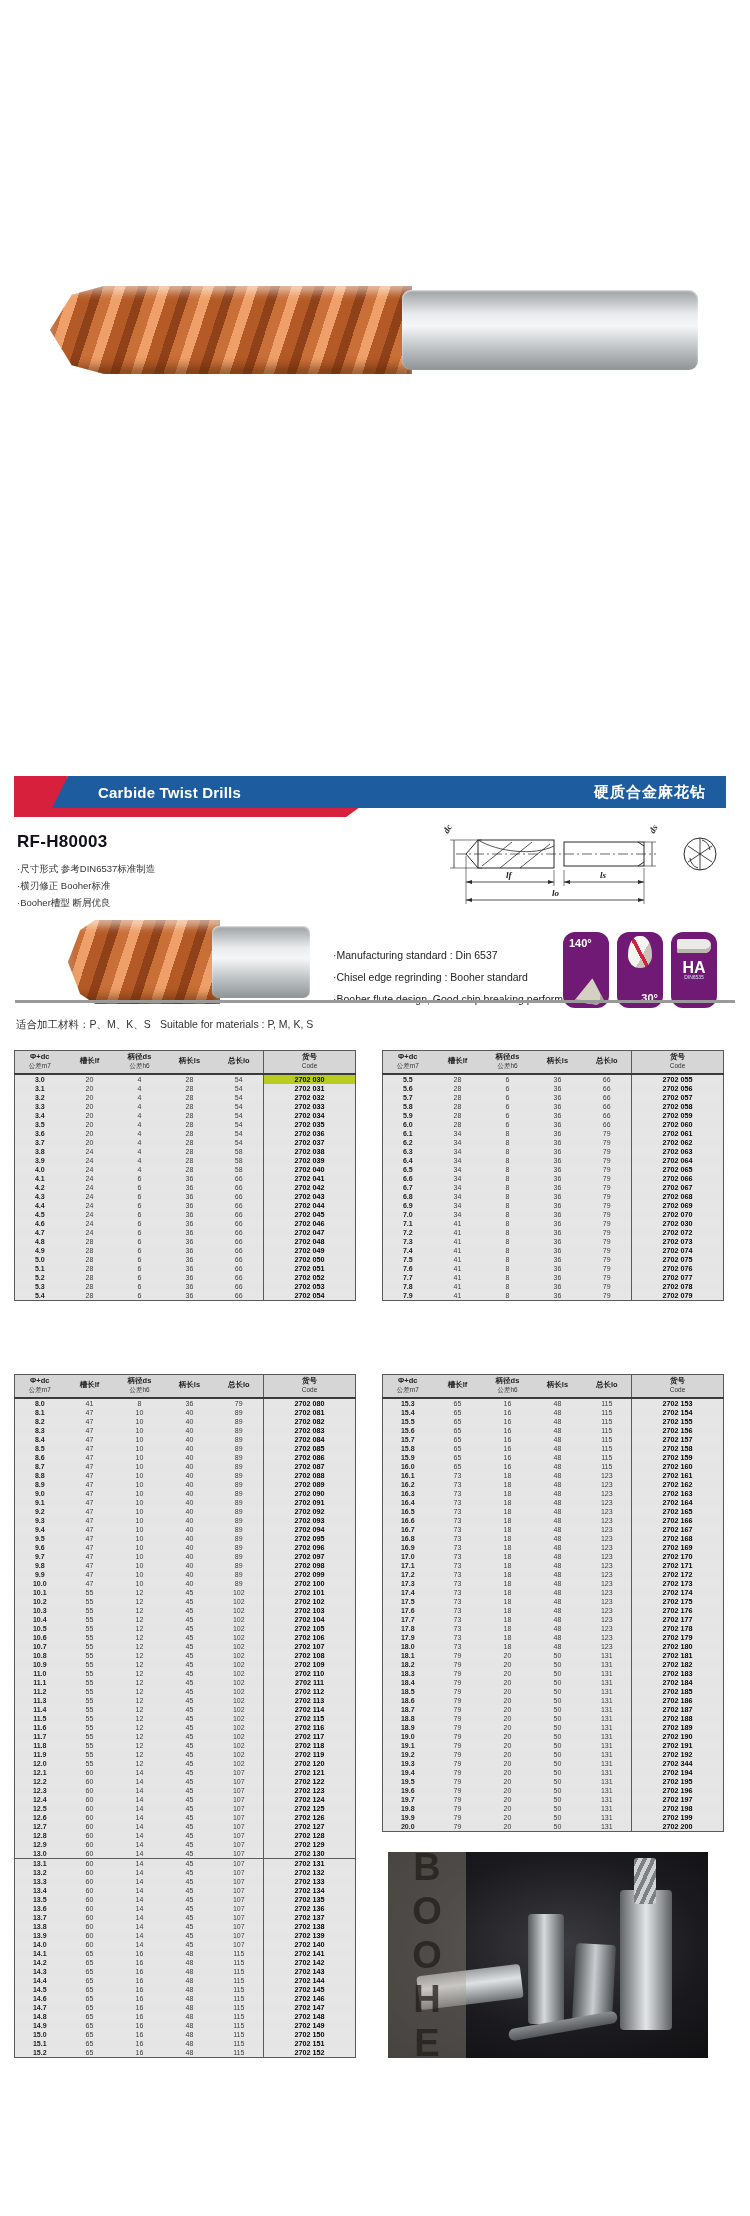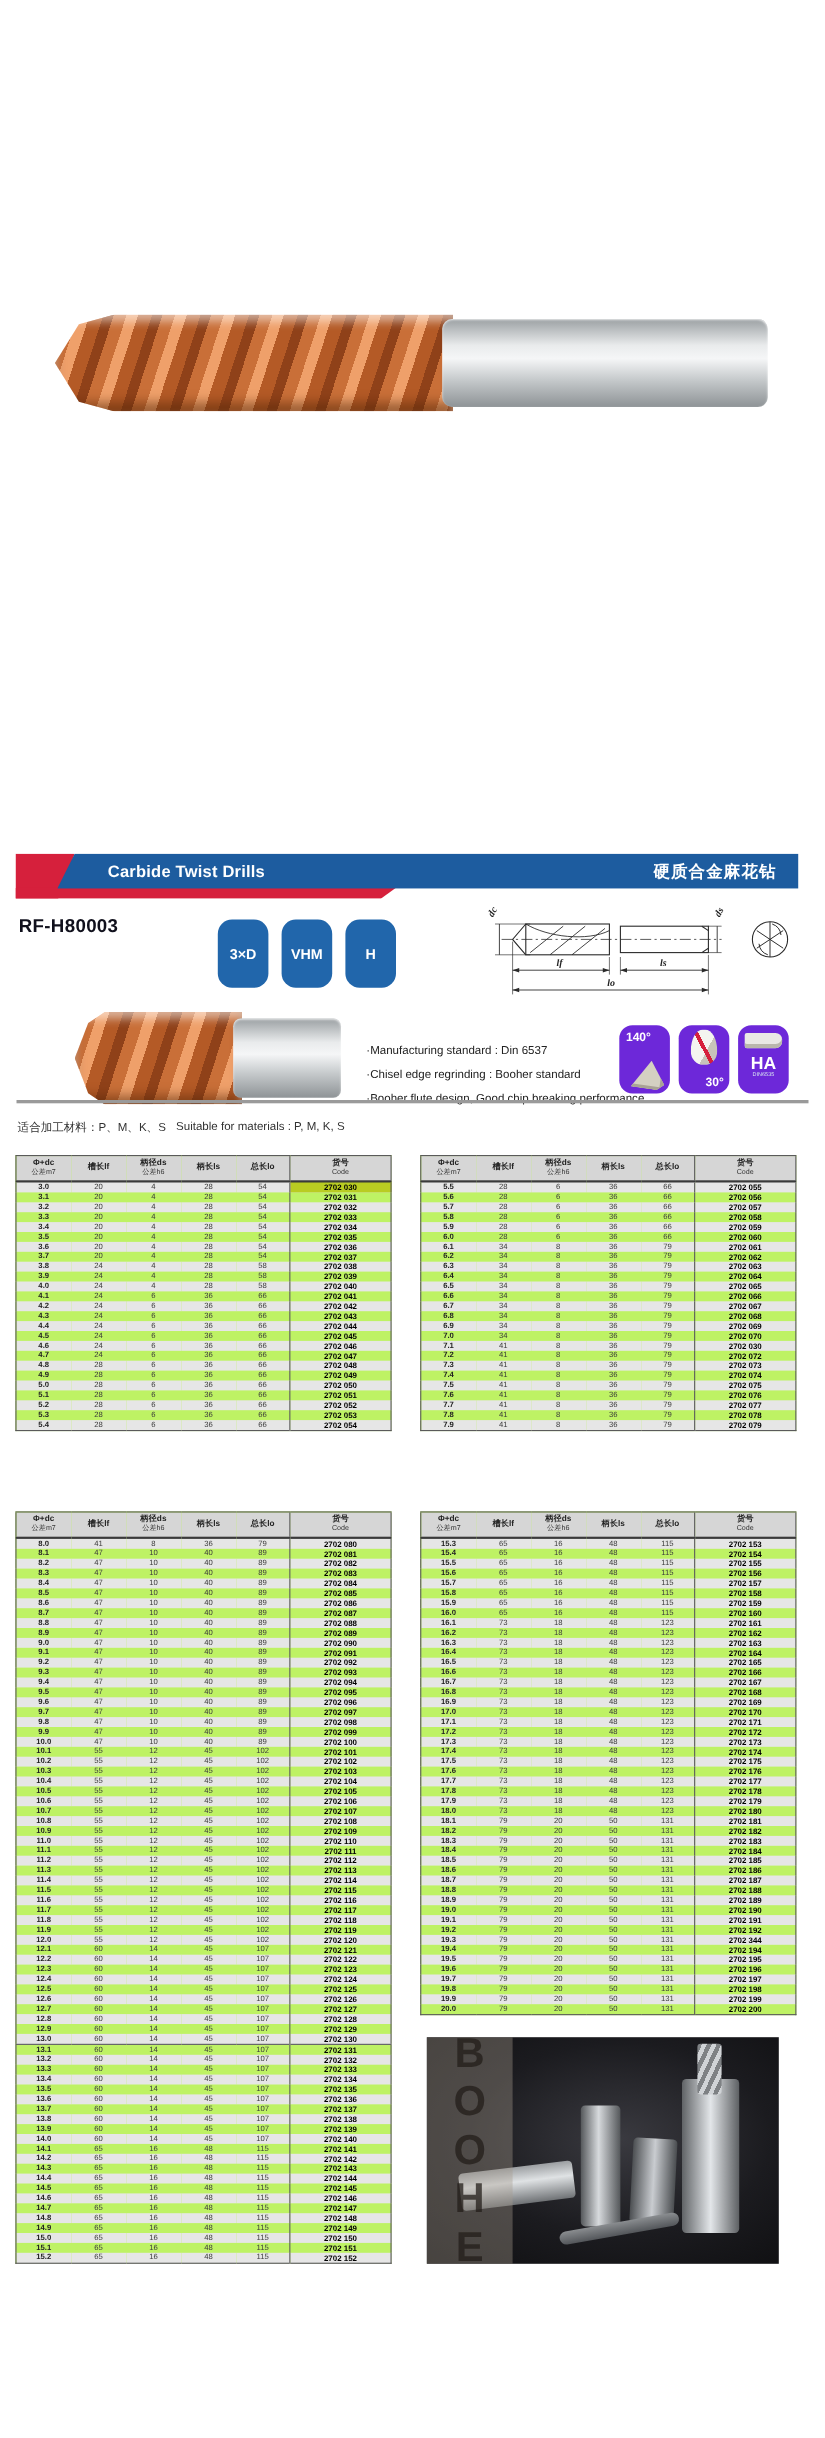--- a/index.html
+++ b/index.html
@@ -41,21 +41,21 @@
 
   
   .mid-drill { position:absolute; left:68px; top:900px; width:242px; height:100px; }
   .mid-drill .flutes { left:0; top:8px; width:152px; height:84px;
       clip-path:polygon(0% 50%,8% 12%,18% 0%,100% 0%,100% 100%,18% 100%,8% 88%); }
   .mid-drill .shank { left:144px; top:14px; width:98px; height:72px; border-radius:7px; }
 
   
   .features { position:absolute; left:333px; top:932px; font-size:10.5px; color:#222; line-height:22px; white-space:nowrap; }
   .tiles { position:absolute; left:563px; top:920px; display:flex; gap:8px; }
-  .tile { position:relative; width:46px; height:62px; background:#6d28d9; border-radius:12px; overflow:hidden; color:#fff; }
+  .tile { position:relative; width:46px; height:76px; background:#701a75; border-radius:12px; overflow:hidden; color:#fff; }
   .tile .deg { position:absolute; font-weight:bold; font-size:11px; }
   .tile-140 .deg { left:6px; top:5px; }
   .tile-140 .tipshape { position:absolute; right:4px; bottom:4px; width:30px; height:26px; background:#d4d0c2;
       clip-path:polygon(0 100%,52% 0,100% 78%,78% 100%); transform:rotate(8deg); box-shadow:inset -4px -3px 0 #a9a395; }
   .tile-30 .nose { position:absolute; left:11px; top:4px; width:24px; height:32px; background:#f4f4f0;
       border-radius:45% 45% 48% 48% / 60% 60% 38% 38%;
       background-image:linear-gradient(62deg,transparent 44%,#d6203c 44%,#d6203c 54%,transparent 54%),
                        linear-gradient(118deg,transparent 60%,#c8c4ba 60%); }
   .tile-30 .deg { right:5px; bottom:4px; }
   .tile-ha .shk { position:absolute; left:6px; top:7px; width:34px; height:14px; background:#e9e9e5; border-radius:2px 6px 6px 2px;
@@ -63,21 +63,21 @@
   .tile-ha .ha { position:absolute; left:0; right:0; top:27px; text-align:center; font-weight:bold; font-size:16px; }
   .tile-ha .din { position:absolute; left:0; right:0; top:42px; text-align:center; font-size:5px; color:#d8e4f2; }
 
   .divider { position:absolute; left:15px; top:988px; width:720px; height:3px; background:#9a9a9a; }
 
   .materials { position:absolute; left:16px; top:1006px; font-size:10.5px; color:#333; }
   .materials .en { position:absolute; left:144px; top:0; white-space:nowrap; }
   .materials .cn { white-space:nowrap; }
 
   
-  .spec-table { position:absolute; border-collapse:collapse; table-layout:fixed; width:341px; background:#bef264; }
+  .spec-table { position:absolute; border-collapse:collapse; table-layout:fixed; width:341px; background:#e5e5e5; }
   .spec-table, .spec-table th { border:1.4px solid #5a5a5a; }
   .spec-table th { border-left:none; border-right:none; background:#d6d6d6; font-size:7.5px; color:#222;
       font-weight:bold; padding:2px 0 3px; line-height:8.5px; border-bottom:2px solid #3a3a3a; }
   .spec-table th.codeh { border-left:1.4px solid #5a5a5a; }
   .spec-table th .sub { display:block; font-size:6.5px; font-weight:normal; color:#333; }
   .spec-table td { font-size:7px; color:#3a3a3a; text-align:center; height:9px; line-height:9px; padding:0; }
   .spec-table td.dc { font-weight:bold; color:#222; }
   .spec-table td.code { font-weight:bold; color:#000; border-left:1.4px solid #5a5a5a; font-size:7.2px; }
   .spec-table tbody tr:nth-child(odd) { background:#e6e6e6; }
   .spec-table tbody tr.sep td { border-top:1.6px solid #5a5a5a; }
@@ -116,26 +116,26 @@
   </div>
 
   <div class="red-accent"></div>
   <div class="red-underline"></div>
   <div class="blue-bar">
     <span class="en">Carbide Twist Drills</span>
     <span class="cn">硬质合金麻花钻</span>
   </div>
 
   <div class="model">RF-H80003</div>
-
-  <div class="badges">
-    <div class="badge">3×D</div>
-    <div class="badge">VHM</div>
-    <div class="badge">H</div>
+  <div class="spec-notes">
+    <div>·尺寸形式 参考DIN6537标准制造</div>
+    <div>·横刃修正 Booher标准</div>
+    <div>·Booher槽型 断屑优良</div>
   </div>
+
 
   <svg class="tech-drawing" width="300" height="100" viewBox="0 0 300 100">
     <g stroke="#2a2a2a" stroke-width="1" fill="none">
 
       <line x1="18" y1="42" x2="218" y2="42" stroke-dasharray="10 3 2 3" stroke-width="0.7"></line>
 
       <polyline points="40,28 28,42 40,56"></polyline>
 
       <rect x="40" y="28" width="76" height="28"></rect>
       <path d="M44,54 L74,30 M62,56 L94,30 M82,56 L112,32" stroke-width="0.8"></path>

